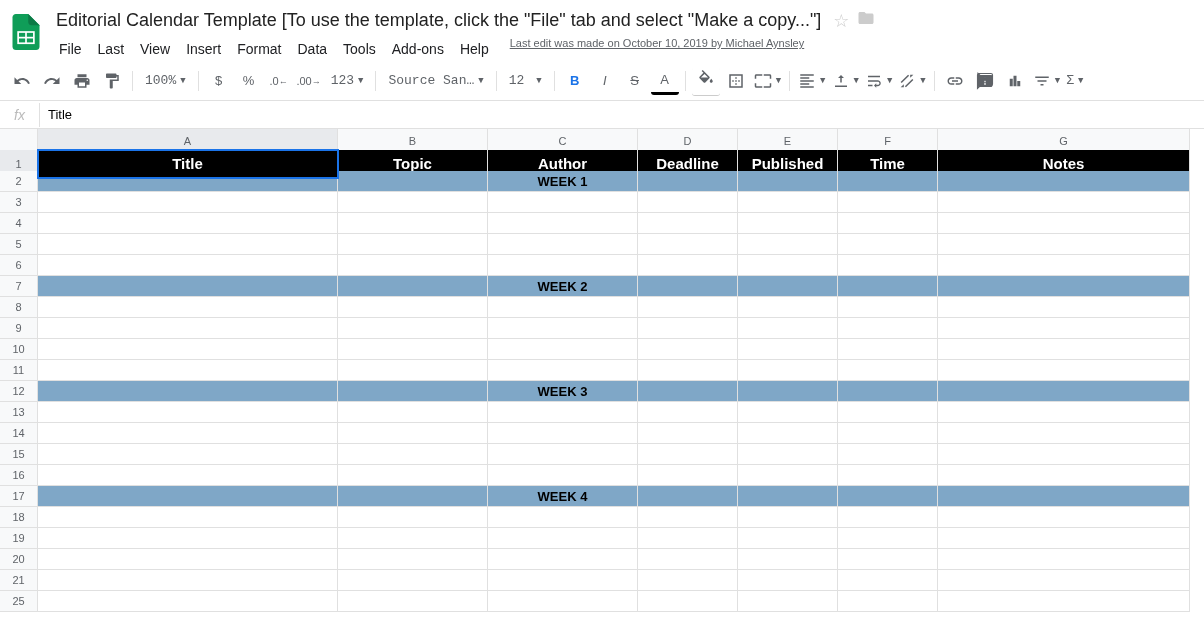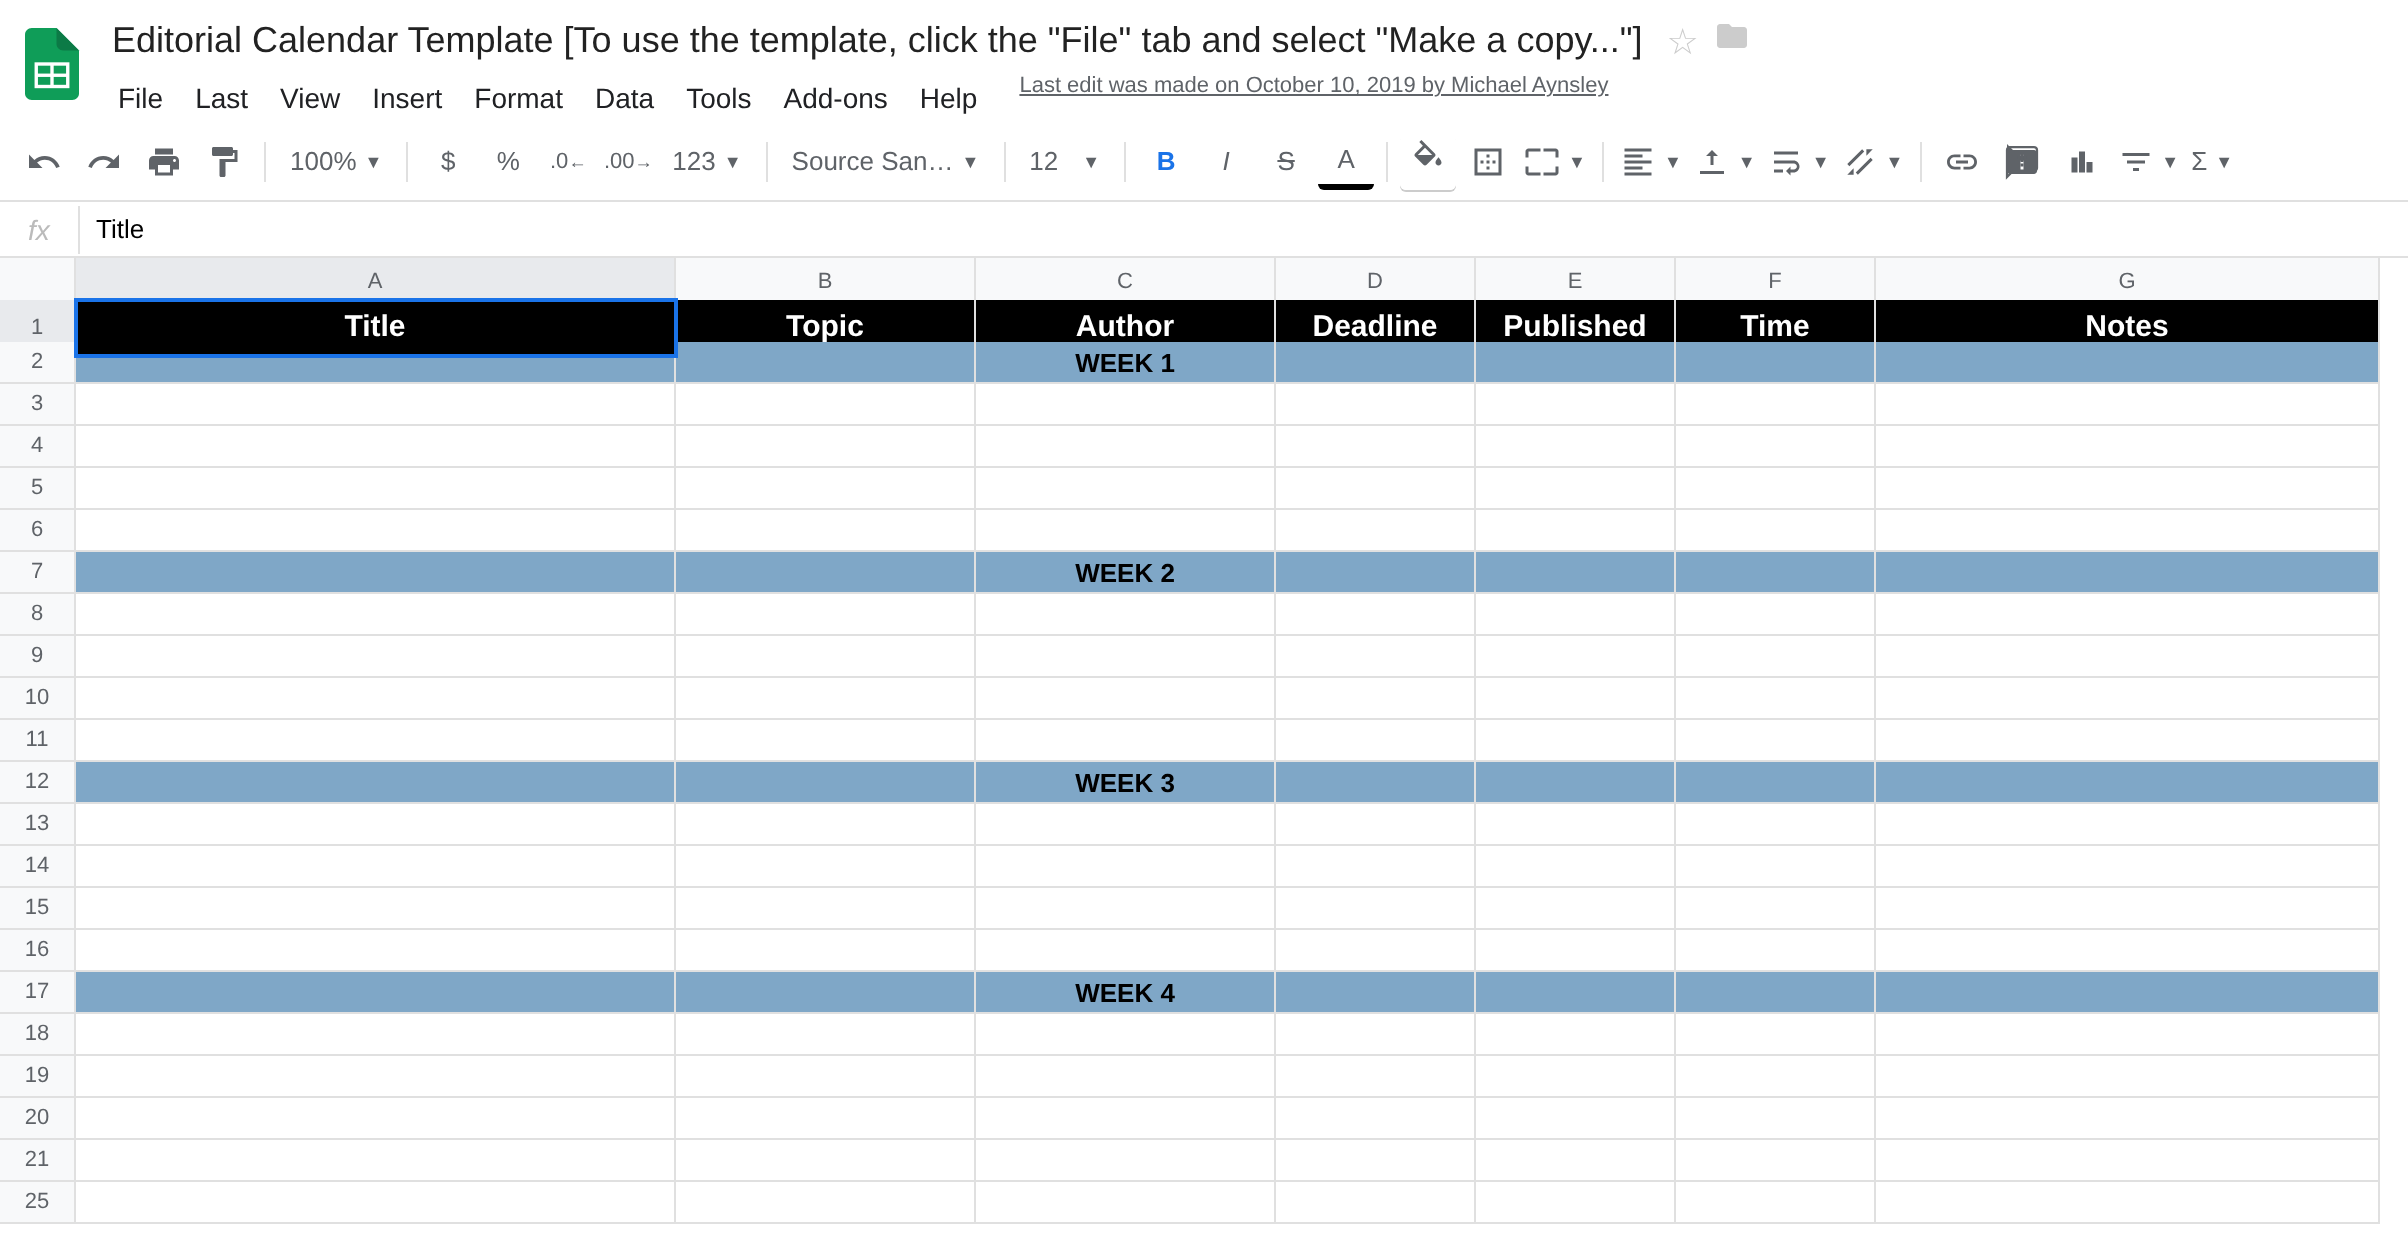--- a/index.html
+++ b/index.html
@@ -13,21 +13,21 @@
     .doc-title { font-size: 18px; color: #222; padding: 2px 4px; }
     .star { color: #ccc; font-size: 18px; cursor: pointer; }
     .folder { color: #ccc; font-size: 18px; cursor: pointer; }
     .menu-bar { display: flex; gap: 2px; margin-top: 4px; align-items: flex-start; }
     .menu-item { padding: 4px 7px; font-size: 14px; color: #202124; cursor: pointer; border-radius: 3px; }
     .last-edit { font-size: 11px; color: #5f6368; text-decoration: underline; margin-left: 12px; cursor: pointer; }
     
     .toolbar { display: flex; align-items: center; padding: 4px 8px; border-bottom: 1px solid #e0e0e0; gap: 2px; height: 40px; }
     .tb-btn { width: 28px; height: 28px; display: flex; align-items: center; justify-content: center; cursor: pointer; border-radius: 3px; color: #5f6368; }
     .tb-sep { width: 1px; height: 20px; background: #e0e0e0; margin: 0 4px; }
-    .tb-dropdown { display: flex; align-items: center; padding: 0 6px; height: 28px; cursor: pointer; border-radius: 3px; gap: 4px; color: #5f6368; font-size: 13px; }
+    .tb-dropdown { display: flex; align-items: center; padding: 0 6px; height: 28px; cursor: pointer; border-radius: 3px; gap: 4px; color: #5f6368; font-size: 13px; font-family: Liberation Mono, monospace; }
     .tb-dropdown.font { min-width: 100px; }
     .tb-dropdown.size { min-width: 40px; justify-content: center; }
     .tb-arrow { font-size: 9px; color: #5f6368; }
     .bold-active { color: #1a73e8 !important; font-weight: bold; }
     .text-color-bar { border-bottom: 3px solid #000; }
     .fill-color-bar { border-bottom: 3px solid #fff; box-shadow: 0 1px 0 #ccc; }
     
     .formula-bar { display: flex; align-items: center; border-bottom: 1px solid #e0e0e0; height: 28px; }
     .fx-label { width: 40px; text-align: center; color: #bbb; font-style: italic; font-size: 14px; border-right: 1px solid #e0e0e0; padding: 4px 0; }
     .fx-input { flex: 1; padding: 4px 8px; border: none; outline: none; font-size: 13px; }

